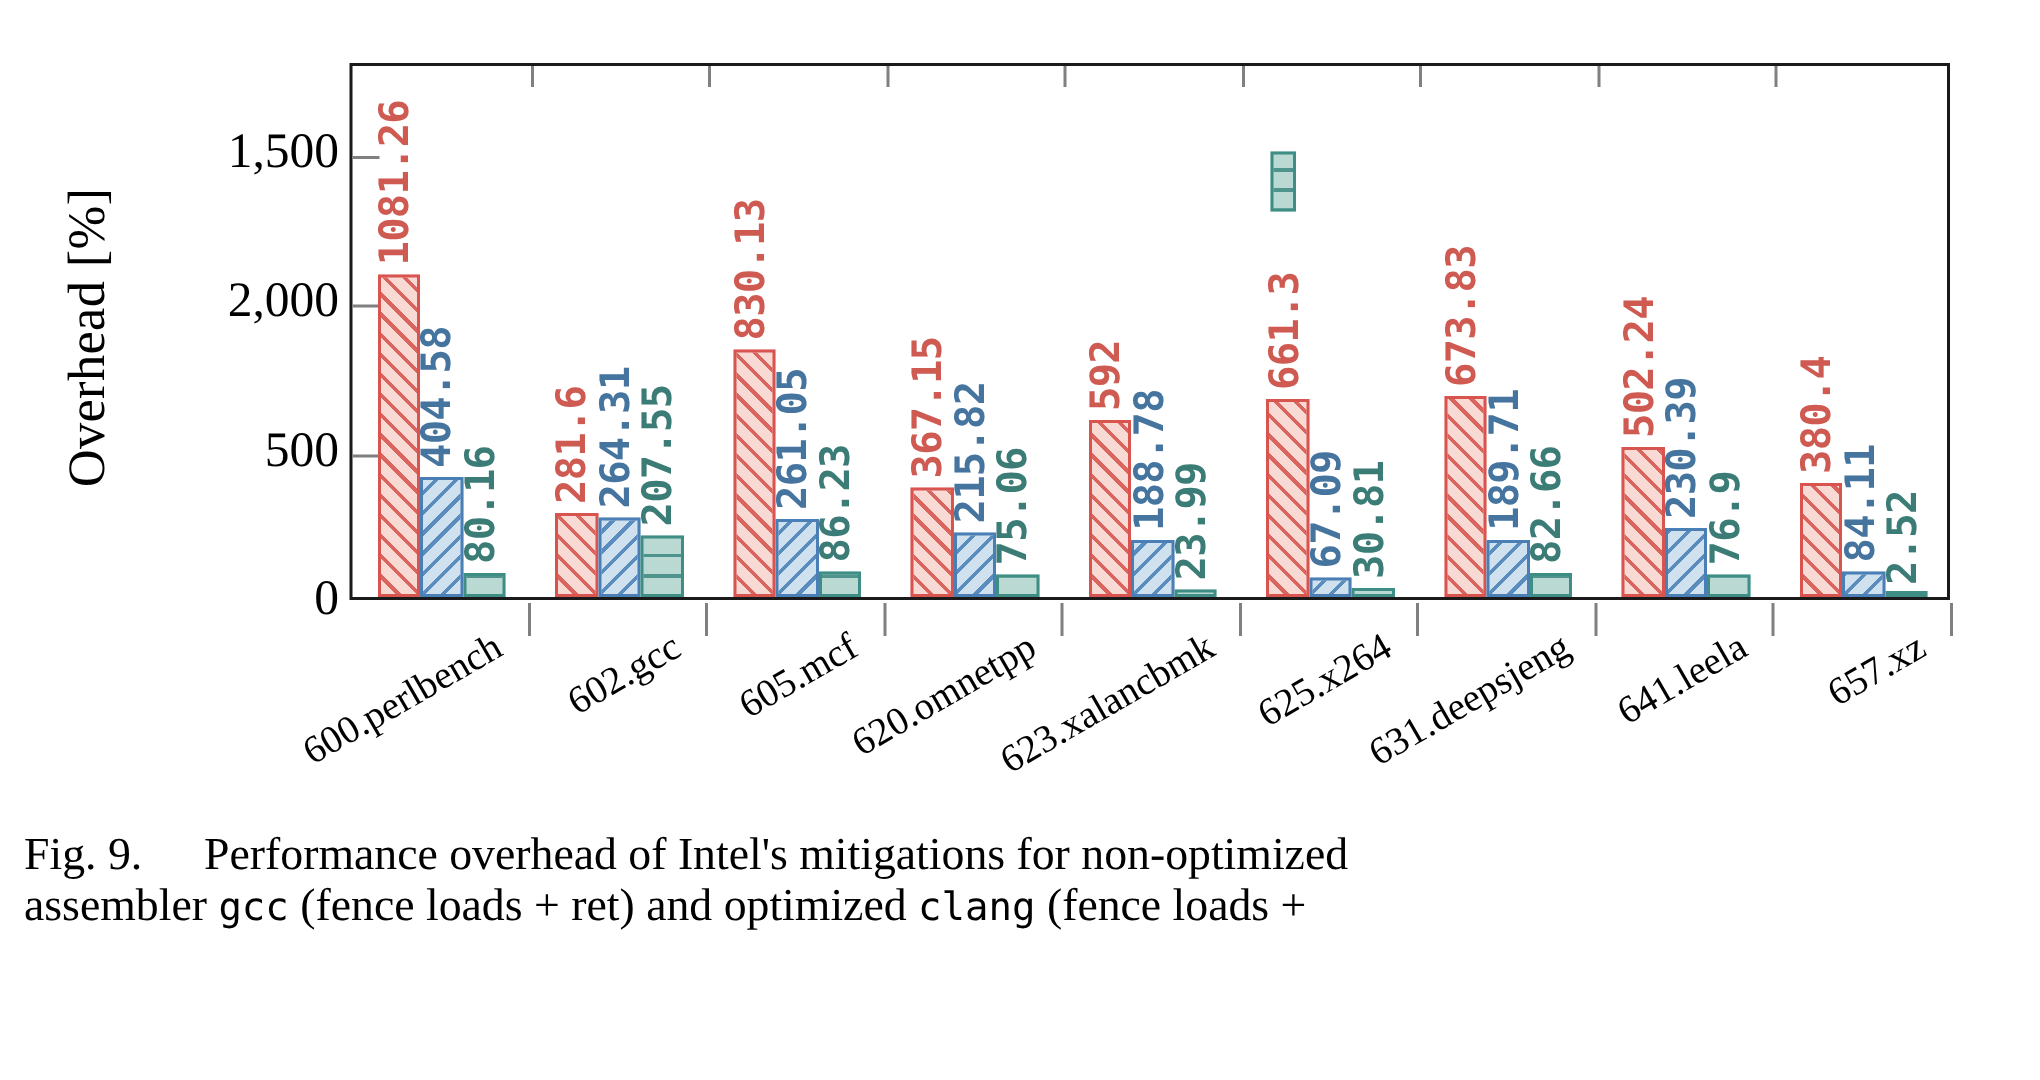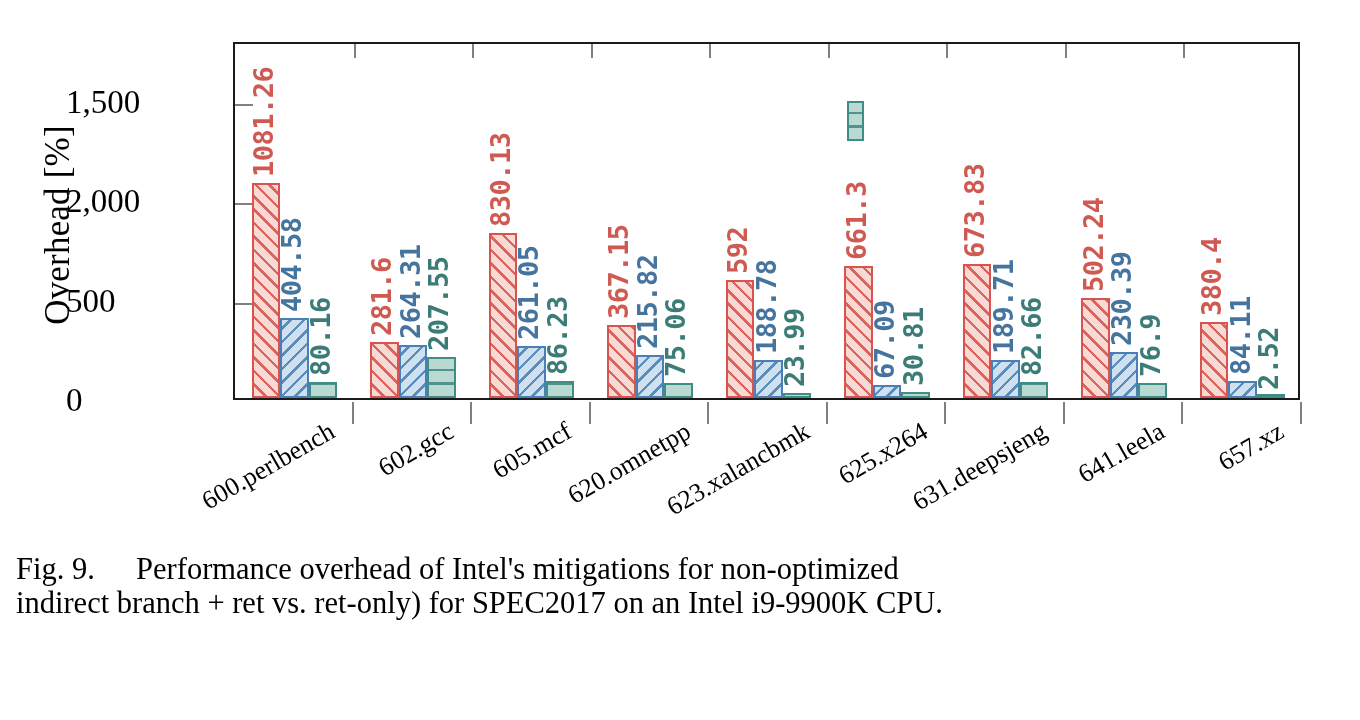--- a/index.html
+++ b/index.html
@@ -28,21 +28,21 @@
     font-family:"Liberation Serif", serif;
     white-space:nowrap;
     letter-spacing:.2px;
   }
 
   
   .ytick{
     position:absolute;
     right:0;
     width:160px;
-    text-align:left;
+    text-align:right;
     font-size:33px;
     line-height:33px;
     font-family:"Liberation Serif", serif;
     transform:translateY(-50%);
   }
   #yticks{position:absolute;left:60px;top:0;width:166px;height:540px;}
 
   
   #plot{
     position:absolute;
@@ -282,16 +282,18 @@
         <div class="xlabel" style="left: 1274.72px; top: 14px; transform: rotate(-30deg); transform-origin: right top; margin-left: -400px; width: 400px;">657.xz</div>
       </div>
   </div>
 
   <div id="caption">
     <span class="capline">
       <span>Fig. 9.</span>
       <span style="display:inline-block;width:26px"></span>
       <span>Performance overhead of Intel's mitigations for non-optimized</span>
     </span>
-    <span class="capline">indirect branch + ret vs. ret-only) for SPEC2017 on an Intel i9-9900K CPU.</span>
+    <span class="capline">
+      <span>assembler </span><span class="mono">gcc</span><span> (fence loads + ret) and optimized </span><span class="mono">clang</span><span> (fence loads +</span>
+    </span>
   </div>
 
 </div>
 
 </body></html>

